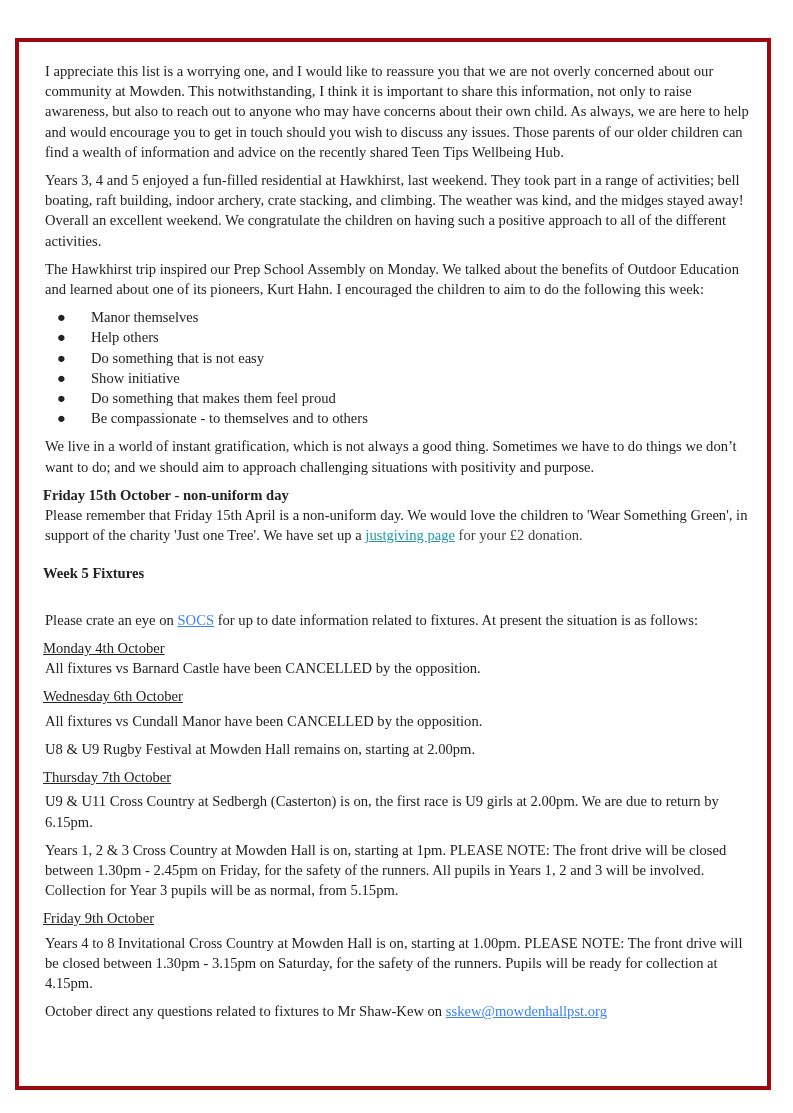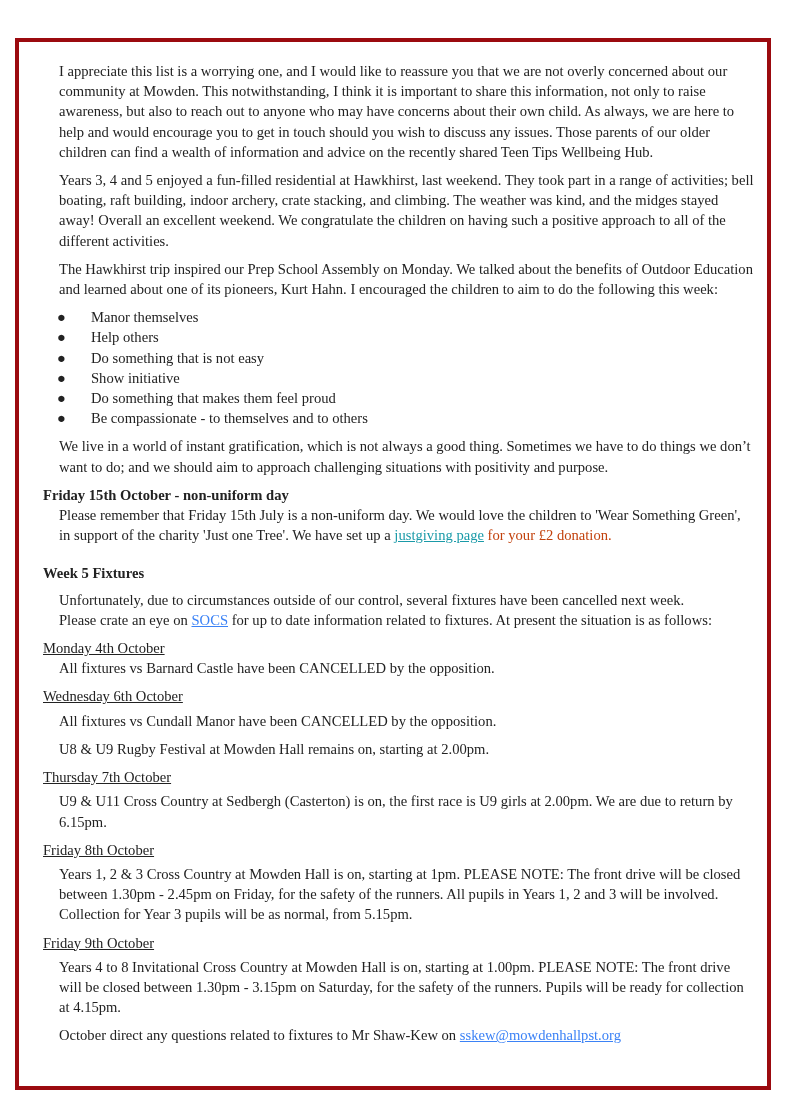--- a/index.html
+++ b/index.html
@@ -2,30 +2,30 @@
 <html><head>
 <meta charset="utf-8">
 <style>
   html, body { margin: 0; padding: 0; background: #ffffff; }
   body { width: 793px; height: 1113px; position: relative; overflow: hidden;
          font-family: "DejaVu Serif", "Liberation Serif", serif; color: #222222; }
   .frame { position: absolute; left: 15px; top: 38px; width: 756px; height: 1052px;
            border: 4px solid #9b0a0f; box-sizing: border-box; }
   .content { position: absolute; left: 43px; top: 61px; width: 712px;
              font-family: "Liberation Serif", "DejaVu Serif", serif; font-size: 14.6px; line-height: 20.2px; }
-  p { margin: 0 0 8px 16px; }
+  p { margin: 0 0 8px 2px; }
   .h { font-weight: bold; margin: 0; }
   .tight { margin-bottom: 0; }
   ul.bul { list-style: none; margin: 0 0 8px 0; padding: 0; }
   ul.bul li { position: relative; padding-left: 48px; }
   ul.bul li .dot { position: absolute; left: 14px; top: 0; }
   .day { text-decoration: underline; margin: 0 0 4px 0; }
   a.link-blue { color: #3b82f6; text-decoration: underline; }
   a.link-teal { color: #1a9aa8; text-decoration: underline; }
-  .muted { color: #c2410c; text-align: center; }
+  .muted { color: #404040; text-align: center; }
   .spacer { height: 18px; }
 </style>
 </head>
 <body>
 
 <div class="frame" style="border-color: rgb(155, 10, 15);"></div>
 
 <div class="content">
   <p>I appreciate this list is a worrying one, and I would like to reassure you that we are not overly concerned about our community at Mowden. This notwithstanding, I think it is important to share this information, not only to raise awareness, but also to reach out to anyone who may have concerns about their own child. As always, we are here to help and would encourage you to get in touch should you wish to discuss any issues. Those parents of our older children can find a wealth of information and advice on the recently shared Teen Tips Wellbeing Hub.</p>
 
@@ -37,37 +37,36 @@
     <li><span class="dot">●</span><span>Help others</span></li>
     <li><span class="dot">●</span><span>Do something that is not easy</span></li>
     <li><span class="dot">●</span><span>Show initiative</span></li>
     <li><span class="dot">●</span><span>Do something that makes them feel proud</span></li>
     <li><span class="dot">●</span><span>Be compassionate - to themselves and to others</span></li>
   </ul>
 
   <p>We live in a world of instant gratification, which is not always a good thing. Sometimes we have to do things we don’t want to do; and we should aim to approach challenging situations with positivity and purpose.</p>
 
   <p class="h">Friday 15th October - non-uniform day</p>
-  <p class="tight"><span>Please remember that Friday 15th July is a non-uniform day. We would love the children to 'Wear Something Green', in support of the charity 'Just one Tree'. We have set up a </span><a class="link-teal" href="#">justgiving page</a><span class="muted"> for your £2 donation.</span></p>
+  <p class="tight"><span>Please remember that Friday 15th April is a non-uniform day. We would love the children to 'Wear Something Green', in support of the charity 'Just one Tree'. We have set up a </span><a class="link-teal" href="#">justgiving page</a><span class="muted"> for your £2 donation.</span></p>
 
   <div class="spacer"></div>
 
   <p class="h" style="margin-bottom:6px">Week 5 Fixtures</p>
-  <p><span>Unfortunately, due to circumstances outside of our control, several fixtures have been cancelled next week.</span><br><span>Please crate an eye on </span><a class="link-blue" href="#">SOCS</a><span> for up to date information related to fixtures. At present the situation is as follows:</span></p>
+  <p><br><span>Please crate an eye on </span><a class="link-blue" href="#">SOCS</a><span> for up to date information related to fixtures. At present the situation is as follows:</span></p>
 
   <p class="day" style="margin-bottom:0">Monday 4th October</p>
   <p>All fixtures vs Barnard Castle have been CANCELLED by the opposition.</p>
 
   <p class="day">Wednesday 6th October</p>
   <p>All fixtures vs Cundall Manor have been CANCELLED by the opposition.</p>
   <p>U8 &amp; U9 Rugby Festival at Mowden Hall remains on, starting at 2.00pm.</p>
 
   <p class="day">Thursday 7th October</p>
   <p>U9 &amp; U11 Cross Country at Sedbergh (Casterton) is on, the first race is U9 girls at 2.00pm. We are due to return by 6.15pm.</p>
 
-  <p class="day">Friday 8th October</p>
   <p>Years 1, 2 &amp; 3 Cross Country at Mowden Hall is on, starting at 1pm. PLEASE NOTE: The front drive will be closed between 1.30pm - 2.45pm on Friday, for the safety of the runners. All pupils in Years 1, 2 and 3 will be involved. Collection for Year 3 pupils will be as normal, from 5.15pm.</p>
 
   <p class="day">Friday 9th October</p>
   <p>Years 4 to 8 Invitational Cross Country at Mowden Hall is on, starting at 1.00pm. PLEASE NOTE: The front drive will be closed between 1.30pm - 3.15pm on Saturday, for the safety of the runners. Pupils will be ready for collection at 4.15pm.</p>
 
   <p><span>October direct any questions related to fixtures to Mr Shaw-Kew on </span><a class="link-blue" href="#">sskew@mowdenhallpst.org</a></p>
 </div>
 
 </body></html>

